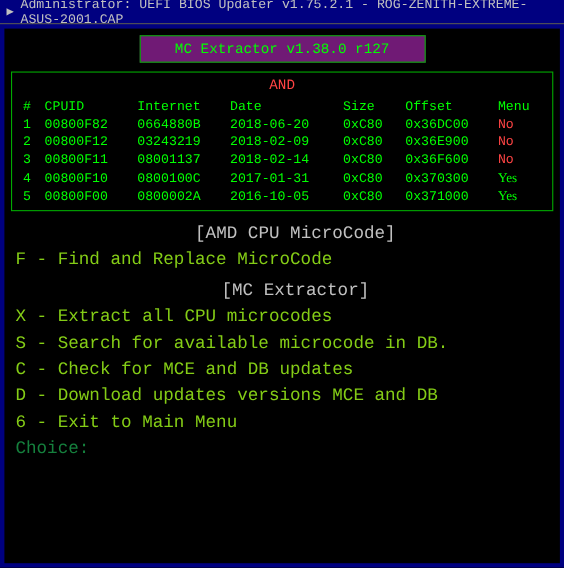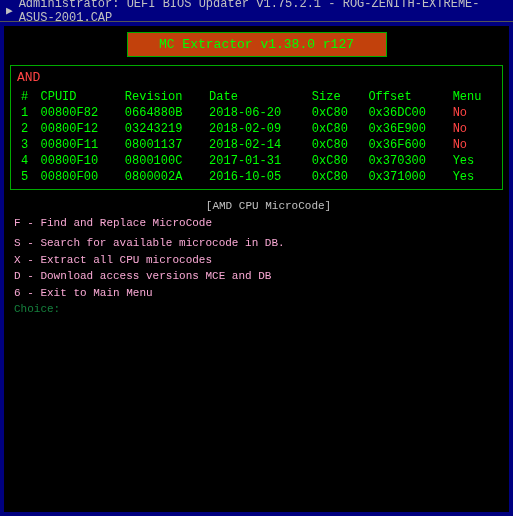--- a/index.html
+++ b/index.html
@@ -27,64 +27,65 @@
       font-size: 11px;
     }
     #main-area {
       background: #000000;
       margin: 4px;
       padding: 6px;
       height: calc(516px - 30px);
       overflow: hidden;
     }
     #extractor-title {
-      background: #c2410c;
+      background: #701a75;
       border: 1px solid #00aa00;
       color: #00ff00;
       text-align: center;
       padding: 4px 10px;
       margin: 0 auto 8px auto;
       width: 260px;
       font-size: 13px;
     }
     #table-container {
       border: 1px solid #00aa00;
       padding: 4px 6px;
       margin-bottom: 8px;
     }
     #amd-header {
       color: #ff4444;
+      text-align: center;
       margin-bottom: 4px;
       font-size: 13px;
     }
     table {
       width: 100%;
       border-collapse: collapse;
       color: #00ff00;
       font-size: 12px;
     }
     thead tr th {
       color: #00ff00;
       font-weight: normal;
       padding: 1px 4px;
       text-align: left;
     }
     tbody tr td {
       padding: 1px 4px;
       color: #00ff00;
     }
-    .last-yes { color: #00ff00; }
+    .last-yes { color: #00ff00; font-family: Liberation Serif, serif; }
     .last-no { color: #ff4444; margin-left: 19px; }
     #menu-area {
       color: #c0c0c0;
-      font-size: 11px;
+      font-size: 16px;
       line-height: 1.5;
       padding-left: 4px;
     }
-    .menu-item { color: #f9a8d4; }
+    .menu-item { color: #84cc16; }
     .menu-indent { padding-left: 20px; text-align: center; color: #c0c0c0; }
     .choice-line { color: #15803d; }
   </style>
 </head>
 <body>
 
 <div id="title-bar">
   <span class="icon">▶</span>
   <span>Administrator:  UEFI BIOS Updater v1.75.2.1 - ROG-ZENITH-EXTREME-ASUS-2001.CAP</span>
 </div>
@@ -93,21 +94,21 @@
 
   <div id="extractor-title">MC Extractor v1.38.0 r127</div>
 
   <div id="table-container">
     <div id="amd-header">AND</div>
     <table>
       <thead>
         <tr>
           <th>#</th>
           <th>CPUID</th>
-          <th>Revision</th>
+          <th>Internet</th>
           <th>Date</th>
           <th>Size</th>
           <th>Offset</th>
           <th>Menu</th>
         </tr>
       </thead>
       <tbody id="table-body">
       <tr>
             <td>1</td>
             <td>00800F82</td>
@@ -154,22 +155,24 @@
             <td class="last-yes">Yes</td>
           </tr>
         </tbody>
     </table>
   </div>
 
   <div id="menu-area">
     <div class="menu-indent">[AMD CPU MicroCode]</div>
     <div class="menu-item">F - Find and Replace MicroCode</div>
     <div style="height:4px;"></div>
+    <div class="menu-indent">[MC Extractor]</div>
     <div id="menu-items-container">
+        <div class="menu-item">X - Extract all CPU microcodes</div>
         <div class="menu-item">S - Search for available microcode in DB.</div>
-        <div class="menu-item">X - Extract all CPU microcodes</div>
-        <div class="menu-item">D - Download access versions MCE and DB</div>
+        <div class="menu-item">C - Check for  MCE and DB updates</div>
+        <div class="menu-item">D - Download updates versions MCE and DB</div>
         <div class="menu-item">6 - Exit to Main Menu</div>
       </div>
     <div class="choice-line">Choice:</div>
   </div>
 
 </div>
 
 </body></html>

